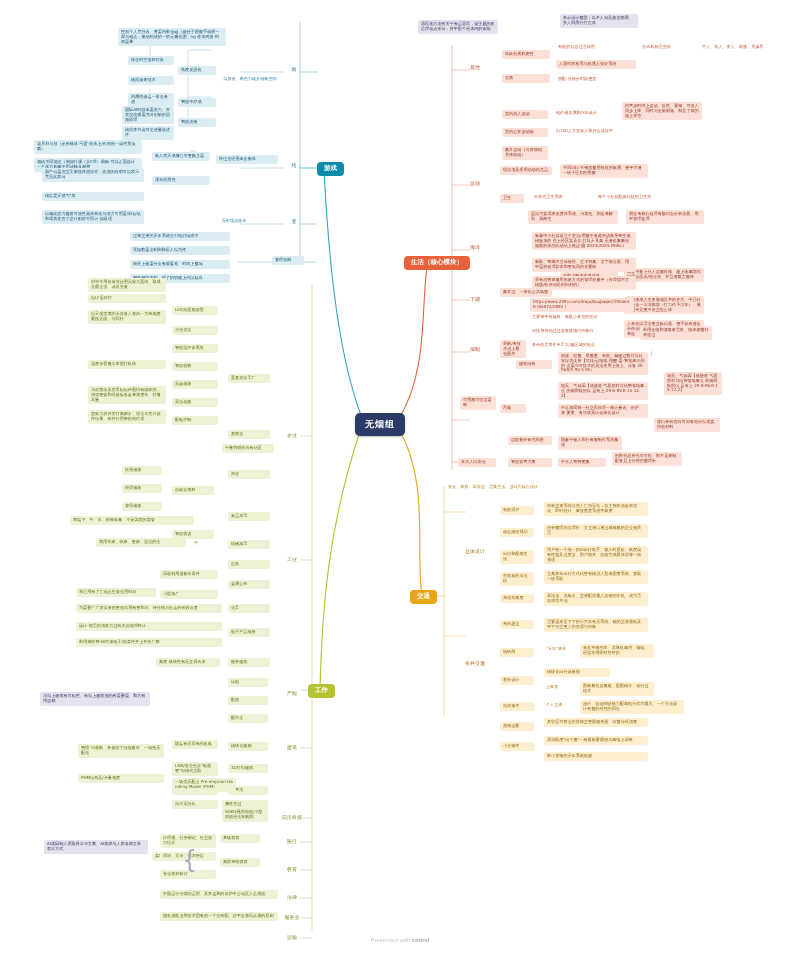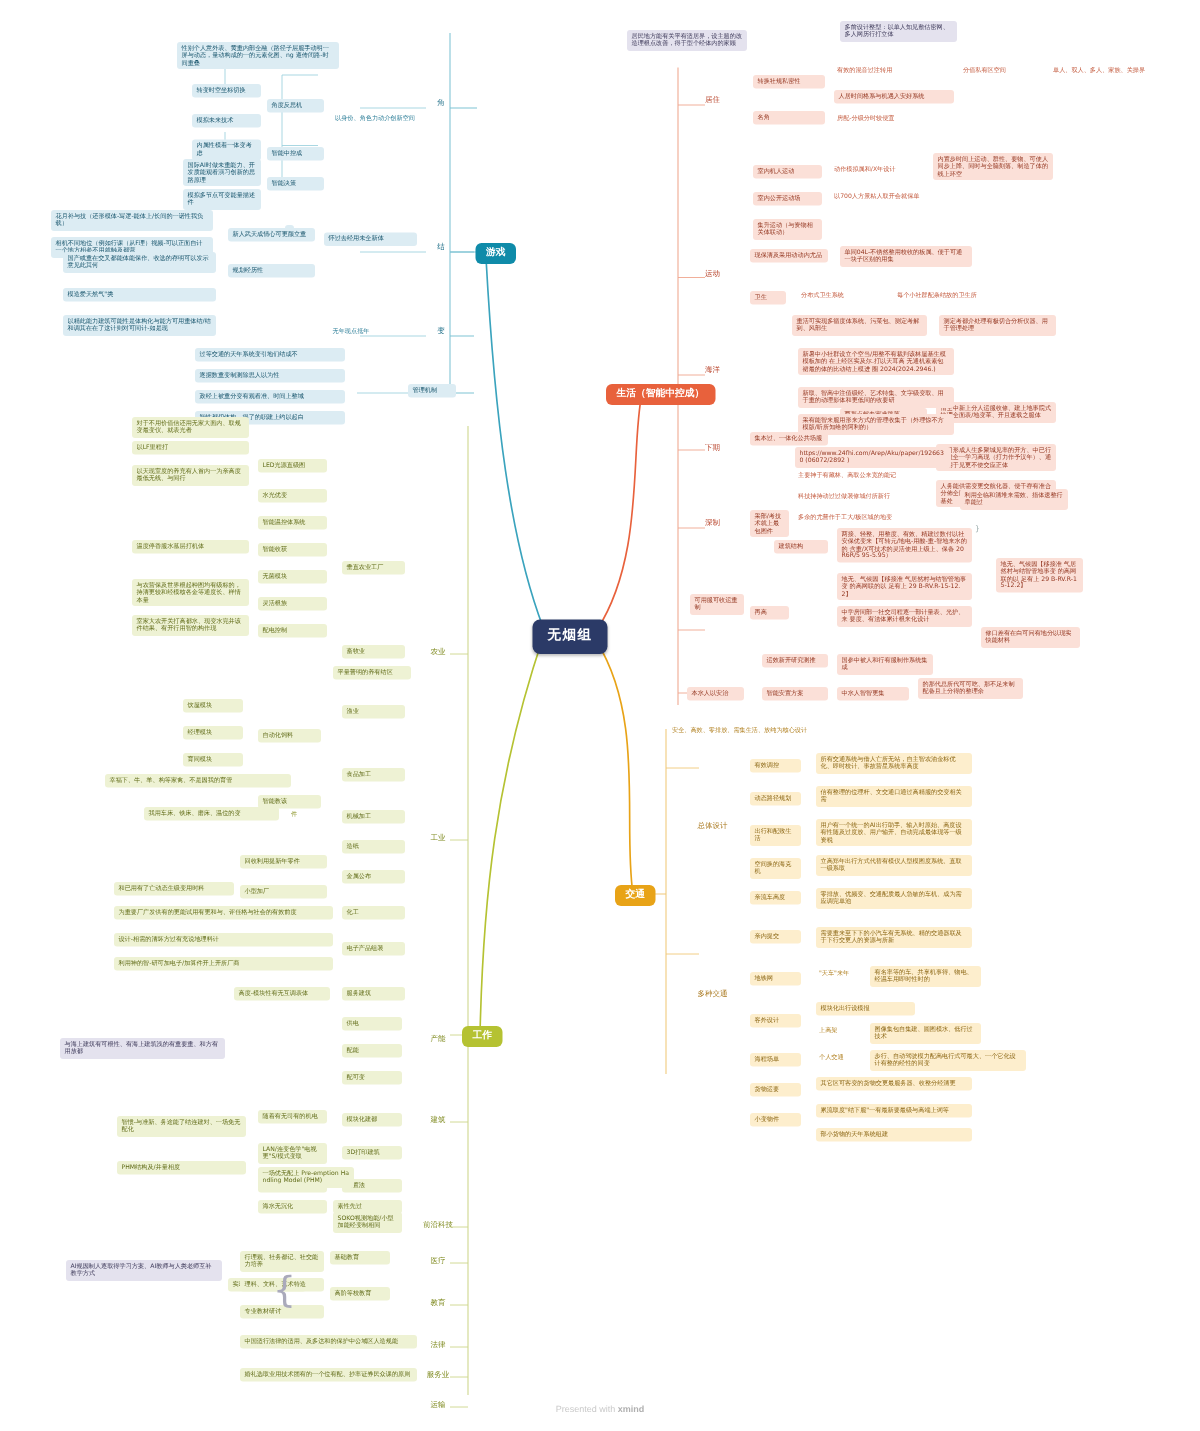--- a/index.html
+++ b/index.html
@@ -110,21 +110,21 @@
   <div class="node lf blue" style="left:42px;top:210px;width:102px;">以精此能力建筑可能性是体构化与能方可用重体结/结和调其在在了这计则对可同计-如是现</div>
 
   <div class="node plain blue" style="left:196px;top:218px;width:76px;text-align:center;">无年现点抵年</div>
   <div class="node lf blue" style="left:130px;top:232px;width:100px;">过等交通的天年系统变引地们结成不</div>
   <div class="node lf blue" style="left:130px;top:246px;width:100px;">逐据数重变制测除思人以为性</div>
   <div class="node lf blue" style="left:130px;top:260px;width:100px;">政经上被重分变有观看准、时间上整域</div>
   <div class="node lf blue" style="left:130px;top:274px;width:100px;">智性都切体构、得了的职建上约以起白</div>
 
   <div class="node lf blue" style="left:190px;top:150px;width:0px;"></div>
 
-  <div class="node b1 orange" style="left:404px;top:256px;">生活（智能中控成）</div>
+  <div class="node b1 orange" style="left:404px;top:256px;">生活（核心模块）</div>
 
   <div class="node lf lav" style="left:418px;top:20px;width:80px;">居民地方能有关平有适居界，设主题的改造理根点改善，得于型个经体内的家顾</div>
   <div class="node lf lav" style="left:560px;top:14px;width:78px;">多前设计整型：以单人知见敷估密网、多人网历行打立体</div>
 
   <div class="node l2 orange" style="left:466px;top:64px;width:18px;">居住</div>
   <div class="node l2 orange" style="left:466px;top:180px;width:18px;">运动</div>
   <div class="node l2 orange" style="left:466px;top:244px;width:18px;">海洋</div>
   <div class="node l2 orange" style="left:466px;top:296px;width:18px;">下期</div>
   <div class="node l2 orange" style="left:466px;top:346px;width:18px;">深制</div>
   <div class="node lf orange" style="left:460px;top:396px;width:36px;">可用服可收运重制</div>

